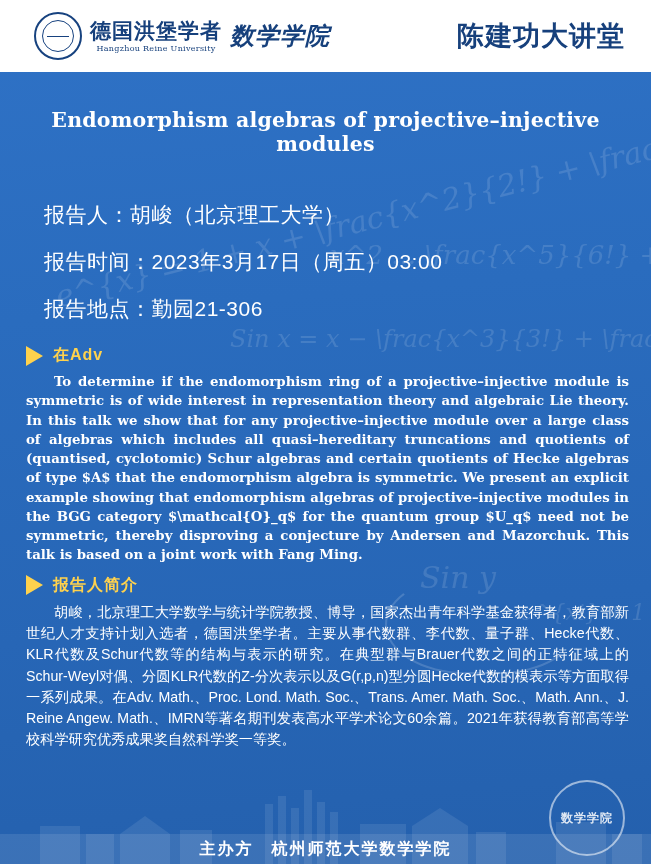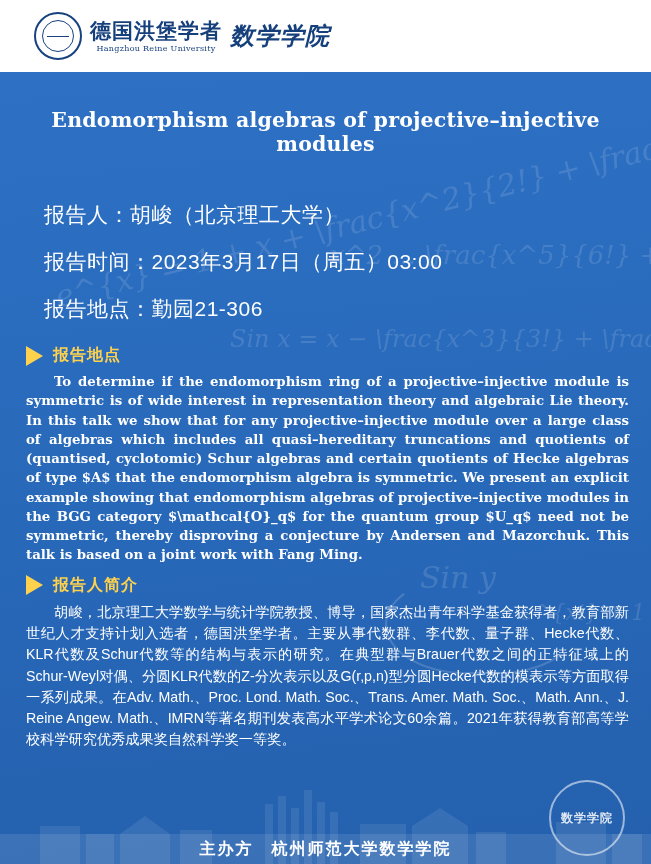--- a/index.html
+++ b/index.html
@@ -250,33 +250,34 @@
 
   <div class="header">
     <div class="logo-mark">
       <div class="inner"></div>
     </div>
     <div class="univ-block">
       <div class="univ-cn">德国洪堡学者</div>
       <div class="univ-en">Hangzhou Reine University</div>
     </div>
     <div class="dept-cn">数学学院</div>
+    <div class="lecture-name">陈建功大讲堂</div>
   </div>
 
   <div class="talk-title">Endomorphism algebras of projective–injective modules</div>
 
   <div class="meta">
     <div class="meta-line">报告人：胡峻（北京理工大学）</div>
     <div class="meta-line">报告时间：2023年3月17日（周五）03:00</div>
     <div class="meta-line">报告地点：勤园21-306</div>
   </div>
 
   <div class="section-head">
     <div class="tri"></div>
-    <div class="section-title">报告地点</div>
+    <div class="section-title">在Adv</div>
   </div>
   <div class="abstract">To determine if the endomorphism ring of a projective–injective module is symmetric is of wide interest in representation theory and algebraic Lie theory. In this talk we show that for any projective–injective module over a large class of algebras which includes all quasi–hereditary truncations and quotients of (quantised, cyclotomic) Schur algebras and certain quotients of Hecke algebras of type $A$ that the endomorphism algebra is symmetric. We present an explicit example showing that endomorphism algebras of projective–injective modules in the BGG category $\mathcal{O}_q$ for the quantum group $U_q$ need not be symmetric, thereby disproving a conjecture by Andersen and Mazorchuk. This talk is based on a joint work with Fang Ming.</div>
 
   <div class="section-head">
     <div class="tri"></div>
     <div class="section-title">报告人简介</div>
   </div>
   <div class="bio">胡峻，北京理工大学数学与统计学院教授、博导，国家杰出青年科学基金获得者，教育部新世纪人才支持计划入选者，德国洪堡学者。主要从事代数群、李代数、量子群、Hecke代数、KLR代数及Schur代数等的结构与表示的研究。在典型群与Brauer代数之间的正特征域上的Schur-Weyl对偶、分圆KLR代数的Z-分次表示以及G(r,p,n)型分圆Hecke代数的模表示等方面取得一系列成果。在Adv. Math.、Proc. Lond. Math. Soc.、Trans. Amer. Math. Soc.、Math. Ann.、J. Reine Angew. Math.、IMRN等著名期刊发表高水平学术论文60余篇。2021年获得教育部高等学校科学研究优秀成果奖自然科学奖一等奖。</div>
 
   <div class="footer">

